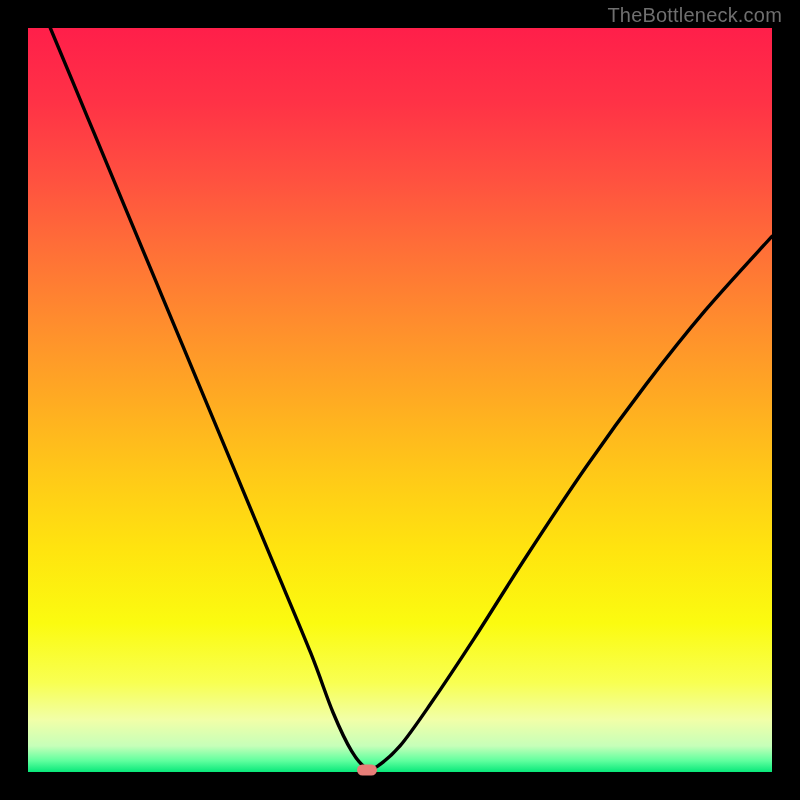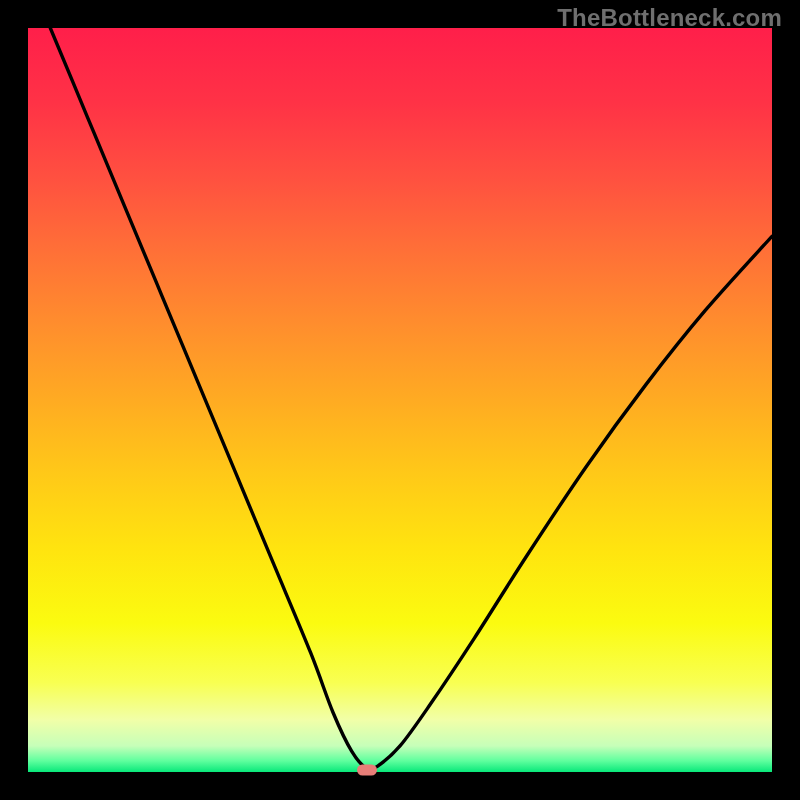--- a/index.html
+++ b/index.html
@@ -31,22 +31,22 @@
   }
   .curve-svg {
     position: absolute;
     inset: 0;
   }
   .watermark {
     position: absolute;
     top: 4px;
     right: 18px;
     color: #6f6f6f;
-    font-size: 24px;
-    font-weight: 700;
+    font-size: 20px;
+    font-weight: 400;
     letter-spacing: 0.2px;
     user-select: none;
     pointer-events: none;
   }
   .minimum-marker {
     position: absolute;
     width: 20px;
     height: 11px;
     border-radius: 6px;
     transform: translate(-50%, -50%);

